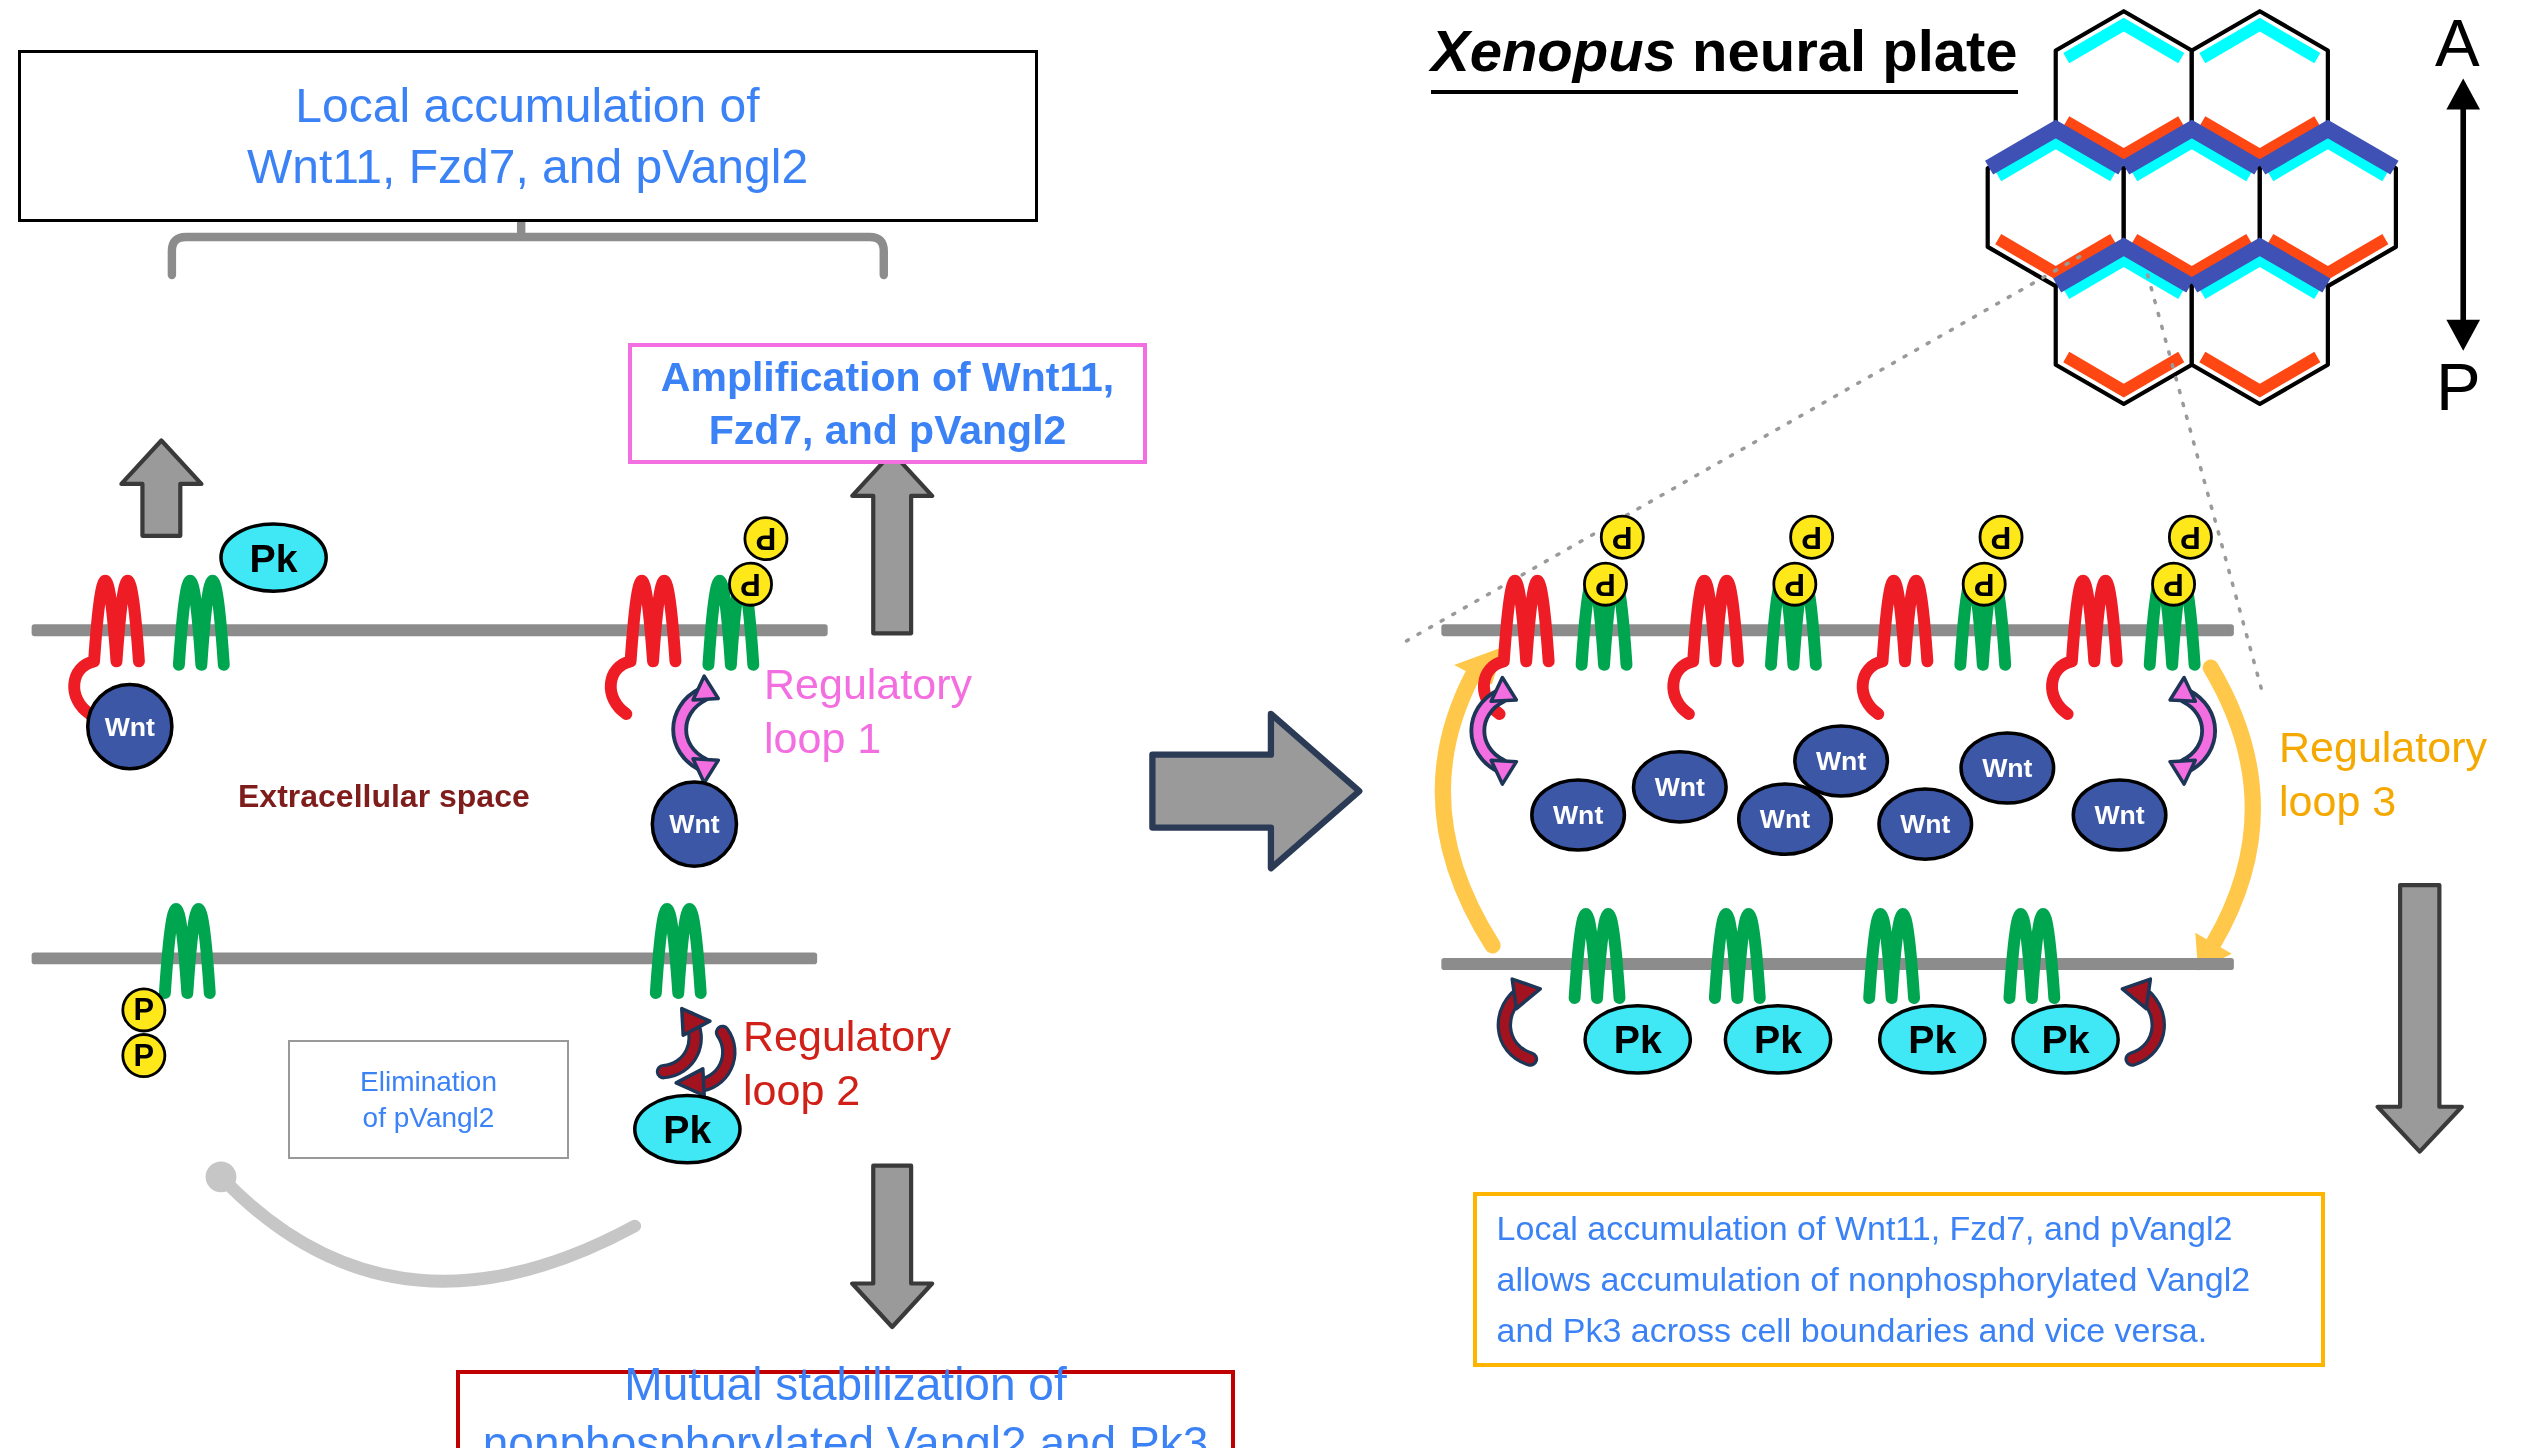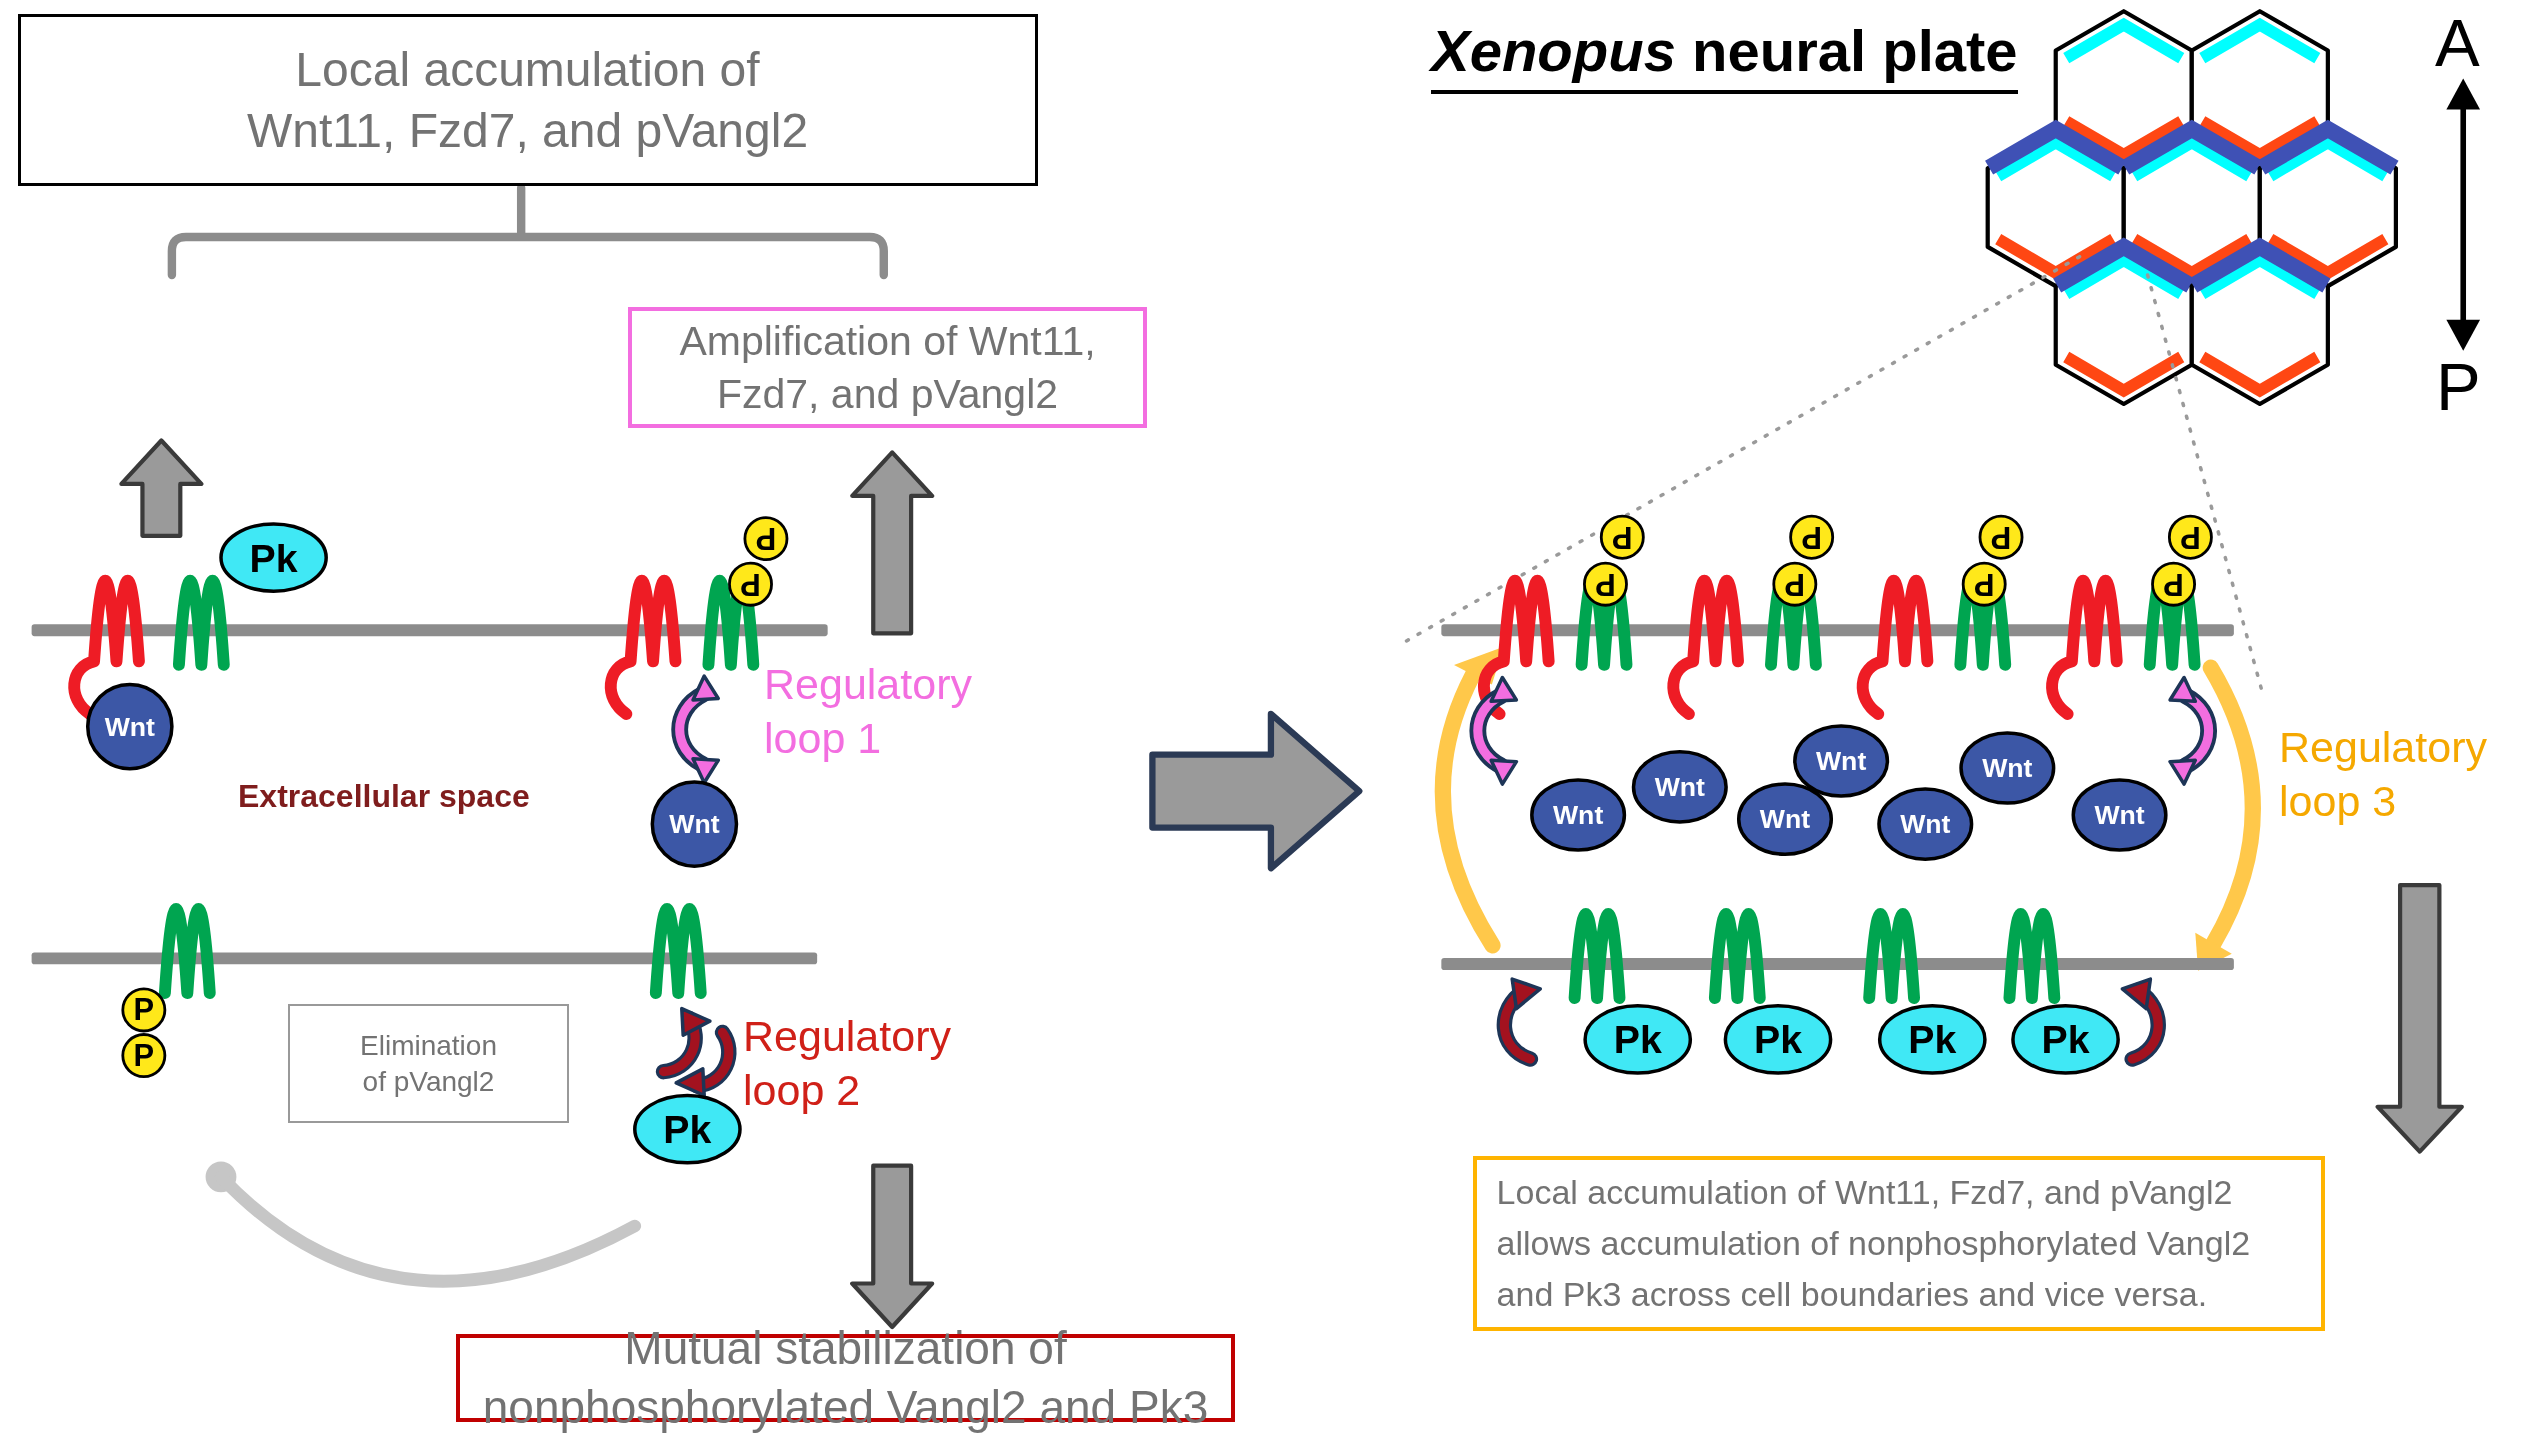--- a/index.html
+++ b/index.html
@@ -3,24 +3,24 @@
 <meta charset="utf-8">
 <style>
   * { box-sizing: border-box; }
   html, body { margin: 0; padding: 0; background: #fff; }
   #canvas { position: relative; width: 2525px; height: 1449px; background: #fff;
             font-family: "Liberation Sans", sans-serif; overflow: hidden; }
   #diagram-svg { position: absolute; left: 0; top: 0; }
 
   
   .box { position: absolute; display: flex; align-items: center; justify-content: center;
-         text-align: center; white-space: pre-line; background: #fff; color: #737373; line-height: 1.28; }
+         text-align: center; white-space: pre-line; background: #fff; color: #3b82f6; line-height: 1.28; margin-top: 36px; }
   .title-box      { left: 17.5px;  top: 14px;   width: 1020px; height: 172px; border: 3.5px solid #000; font-size: 48px; }
   .removal-box    { left: 14px;  top: 321px;  width: 319px;  height: 109px; border: 4.2px solid var(--green-border); font-size: 41px; }
-  .amp-box        { left: 628px; top: 307px;  width: 519px;  height: 121px; border: 4.2px solid var(--pink); font-size: 41px; }
+  .amp-box        { left: 628px; top: 307px;  width: 519px;  height: 121px; border: 4.2px solid var(--pink); font-size: 41px; font-weight: bold; }
   .elim-box       { left: 288px; top: 1004px; width: 281px;  height: 119px; border: 2.8px solid var(--elim-border); font-size: 28px; }
   .mutual-box     { left: 456px; top: 1334px; width: 779px; height: 88px; border: 4.2px solid var(--mutual-border-red); font-size: 46px; }
   .conclusion-box { left: 1473px; top: 1156px; width: 852px; height: 175px; border: 4.9px solid var(--orange);
                     font-size: 34px; text-align: left; justify-content: flex-start; padding: 0 19.6px; line-height: 1.5; }
 
   .lbl { position: absolute; white-space: pre-line; text-align: left; line-height: 1.25; }
   .loop1 { left: 764px; top: 658px;  width: 281px; font-size: 43px; color: var(--pink); }
   .loop2 { left: 743px; top: 1010px; width: 281px; font-size: 43px; color: var(--loop2-red); }
   .loop3 { left: 2279px; top: 721px; width: 245px; font-size: 43px; color: var(--loop3-orange); }
   .extracell { left: 238px; top: 776px; width: 365px; font-size: 32px; font-weight: bold; color: #7f1d1d; }

